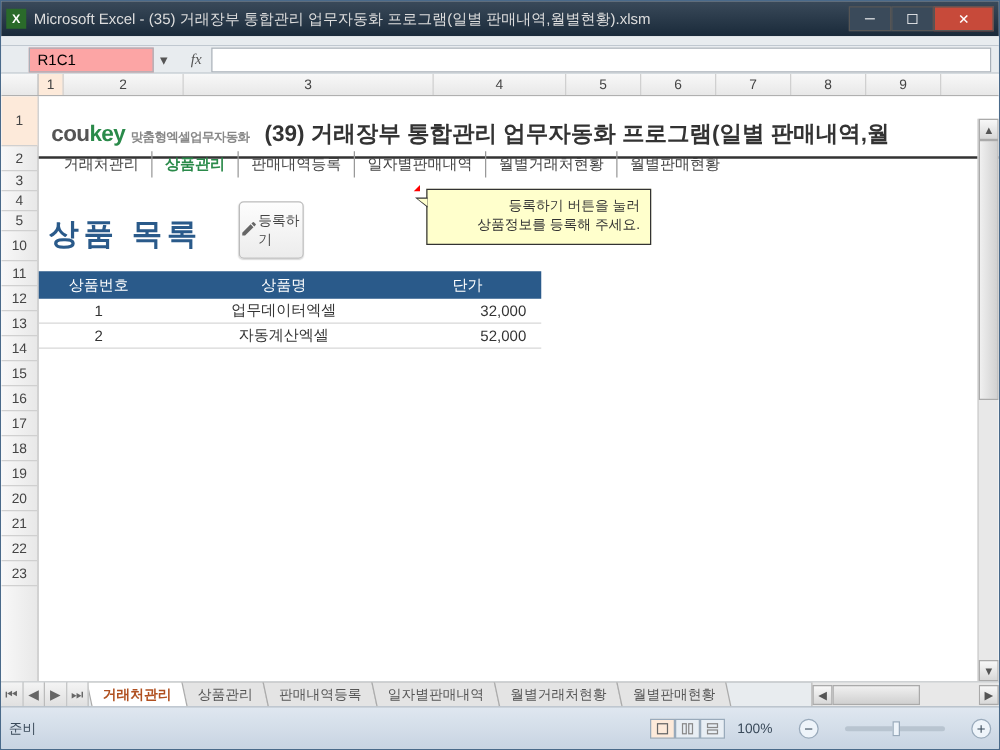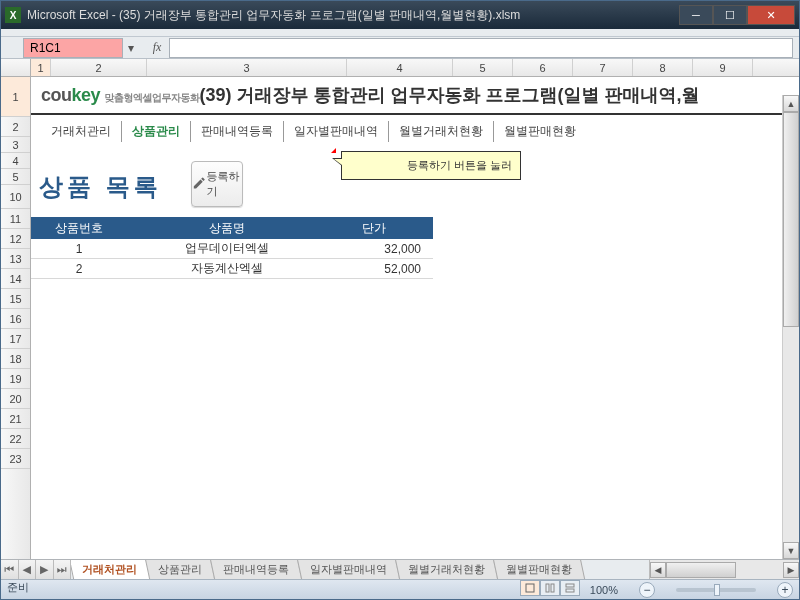--- a/index.html
+++ b/index.html
@@ -32,21 +32,21 @@
 .corner { width: 30px; border-right: 1px solid #b0b0b0; background: linear-gradient(#f8f8f8,#e8e8e8); }
 .col-h { border-right: 1px solid #d0d0d0; display: flex; align-items: center; justify-content: center; }
 .col-h.active { background: #fdeada; }
 .grid-body { flex: 1; display: flex; overflow: hidden; }
 .row-headers { width: 30px; background: linear-gradient(90deg,#f8f8f8,#e8e8e8); border-right: 1px solid #b0b0b0; font-size: 11px; color: #444; }
 .row-h { border-bottom: 1px solid #d0d0d0; display: flex; align-items: center; justify-content: center; }
 .row-h.active { background: #fdeada; }
 .cells { flex: 1; position: relative; background: #fff; }
 
 
-.brandbar { position: absolute; left: 0; top: 0; right: 0; padding: 6px 10px 6px 10px; border-bottom: 2px solid #333; display: flex; align-items: baseline; gap: 0; white-space: nowrap; }
+.brandbar { position: absolute; left: 0; top: 12px; right: 0; padding: 6px 10px 6px 10px; border-bottom: 2px solid #333; display: flex; align-items: baseline; gap: 12px; white-space: nowrap; }
 .brand-logo { font-size: 18px; font-weight: bold; color: #555; letter-spacing: -0.5px; }
 .brand-logo .k { color: #2a8a4a; }
 .brand-sub { font-size: 10px; color: #888; }
 .brand-title { font-size: 18px; font-weight: bold; color: #333; }
 
 .nav-tabs { position: absolute; left: 10px; top: 44px; display: flex; gap: 0; font-size: 12px; }
 .nav-tab { padding: 2px 10px; color: #444; cursor: pointer; border-right: 1px solid #999; }
 .nav-tab:last-child { border-right: none; }
 .nav-tab.active { color: #2a8a4a; font-weight: bold; }
 
@@ -73,21 +73,21 @@
 .tab-nav-btn { flex: 1; border-right: 1px solid #bbb; display: flex; align-items: center; justify-content: center; color: #666; cursor: pointer; background: linear-gradient(#f4f4f4,#e0e0e0); }
 .sheet-tabs { display: flex; align-items: flex-end; flex: 1; overflow: hidden; }
 .sheet-tab { padding: 2px 10px; background: #e4e4e4; border: 1px solid #aaa; border-bottom: none; margin-right: -1px; color: #555; cursor: pointer; white-space: nowrap; position: relative; transform: skewX(12deg); }
 .sheet-tab > span { display: inline-block; transform: skewX(-12deg); }
 .sheet-tab.active { background: #fff; color: #b05020; font-weight: bold; z-index: 1; }
 .hscroll { width: 150px; background: #e8e8e8; border-left: 1px solid #bbb; display: flex; align-items: center; }
 .hscroll .sb-btn { width: 16px; height: 16px; background: linear-gradient(#f8f8f8,#d8d8d8); border: 1px solid #aaa; display: flex; align-items: center; justify-content: center; font-size: 9px; color: #555; cursor: pointer; }
 .hscroll .track { flex: 1; height: 16px; background: #e8e8e8; position: relative; }
 .hscroll .thumb { position: absolute; left: 0; top: 0; width: 60%; height: 100%; background: linear-gradient(#f0f0f0,#d0d0d0); border: 1px solid #aaa; }
 
-.statusbar { height: 20px; background: linear-gradient(#dfe7f0,#c8d4e2); border-top: 1px solid #a8b4c0; display: flex; font-size: 11px; color: #3a4a5a; padding: 0 6px; }
+.statusbar { height: 34px; background: linear-gradient(#dfe7f0,#c8d4e2); border-top: 1px solid #a8b4c0; display: flex; align-items: center; font-size: 11px; color: #3a4a5a; padding: 0 6px; }
 .statusbar .status-text { flex: 1; }
 .statusbar .view-btns { display: flex; gap: 0; margin-right: 10px; }
 .statusbar .vb { width: 20px; height: 16px; border: 1px solid #9ab; background: #e8eef4; cursor: pointer; display: flex; align-items: center; justify-content: center; }
 .statusbar .vb.active { background: #fdeada; }
 .statusbar .zoom { display: flex; align-items: center; gap: 21px; }
 .statusbar .zbtn { width: 16px; height: 16px; border: 1px solid #9ab; border-radius: 8px; background: #eef4fa; display: flex; align-items: center; justify-content: center; cursor: pointer; font-size: 12px; line-height: 1; }
 .statusbar .zslider { width: 80px; height: 4px; background: #b8c4d0; position: relative; border-radius: 2px; }
 .statusbar .zslider .zknob { position: absolute; left: 38px; top: -4px; width: 6px; height: 12px; background: #eef4fa; border: 1px solid #9ab; }
 
 .vscroll { position: absolute; right: 0; top: 18px; bottom: 0; width: 17px; background: #e8e8e8; border-left: 1px solid #ccc; }
@@ -186,20 +186,21 @@
         <div class="register-btn">
           <svg viewBox="0 0 24 24">
               <path fill="#666" d="M3 17.25V21h3.75L17.81 9.94l-3.75-3.75L3 17.25zM20.71 7.04a1 1 0 0 0 0-1.41l-2.34-2.34a1 1 0 0 0-1.41 0l-1.83 1.83 3.75 3.75 1.83-1.83z"></path>
             </svg>
           <span>등록하기</span>
         </div>
 
         <div class="callout-marker"></div>
         <div class="callout">
           <div>등록하기 버튼을 눌러</div>
+          <div>상품정보를 등록해 주세요.</div>
         </div>
 
         <div class="data-table">
           <div class="thead">
             <div class="th c1">상품번호</div>
             <div class="th c2">상품명</div>
             <div class="th c3" style="text-align:center">단가</div>
           </div>
           <div class="tbody">
               <div class="tr">

